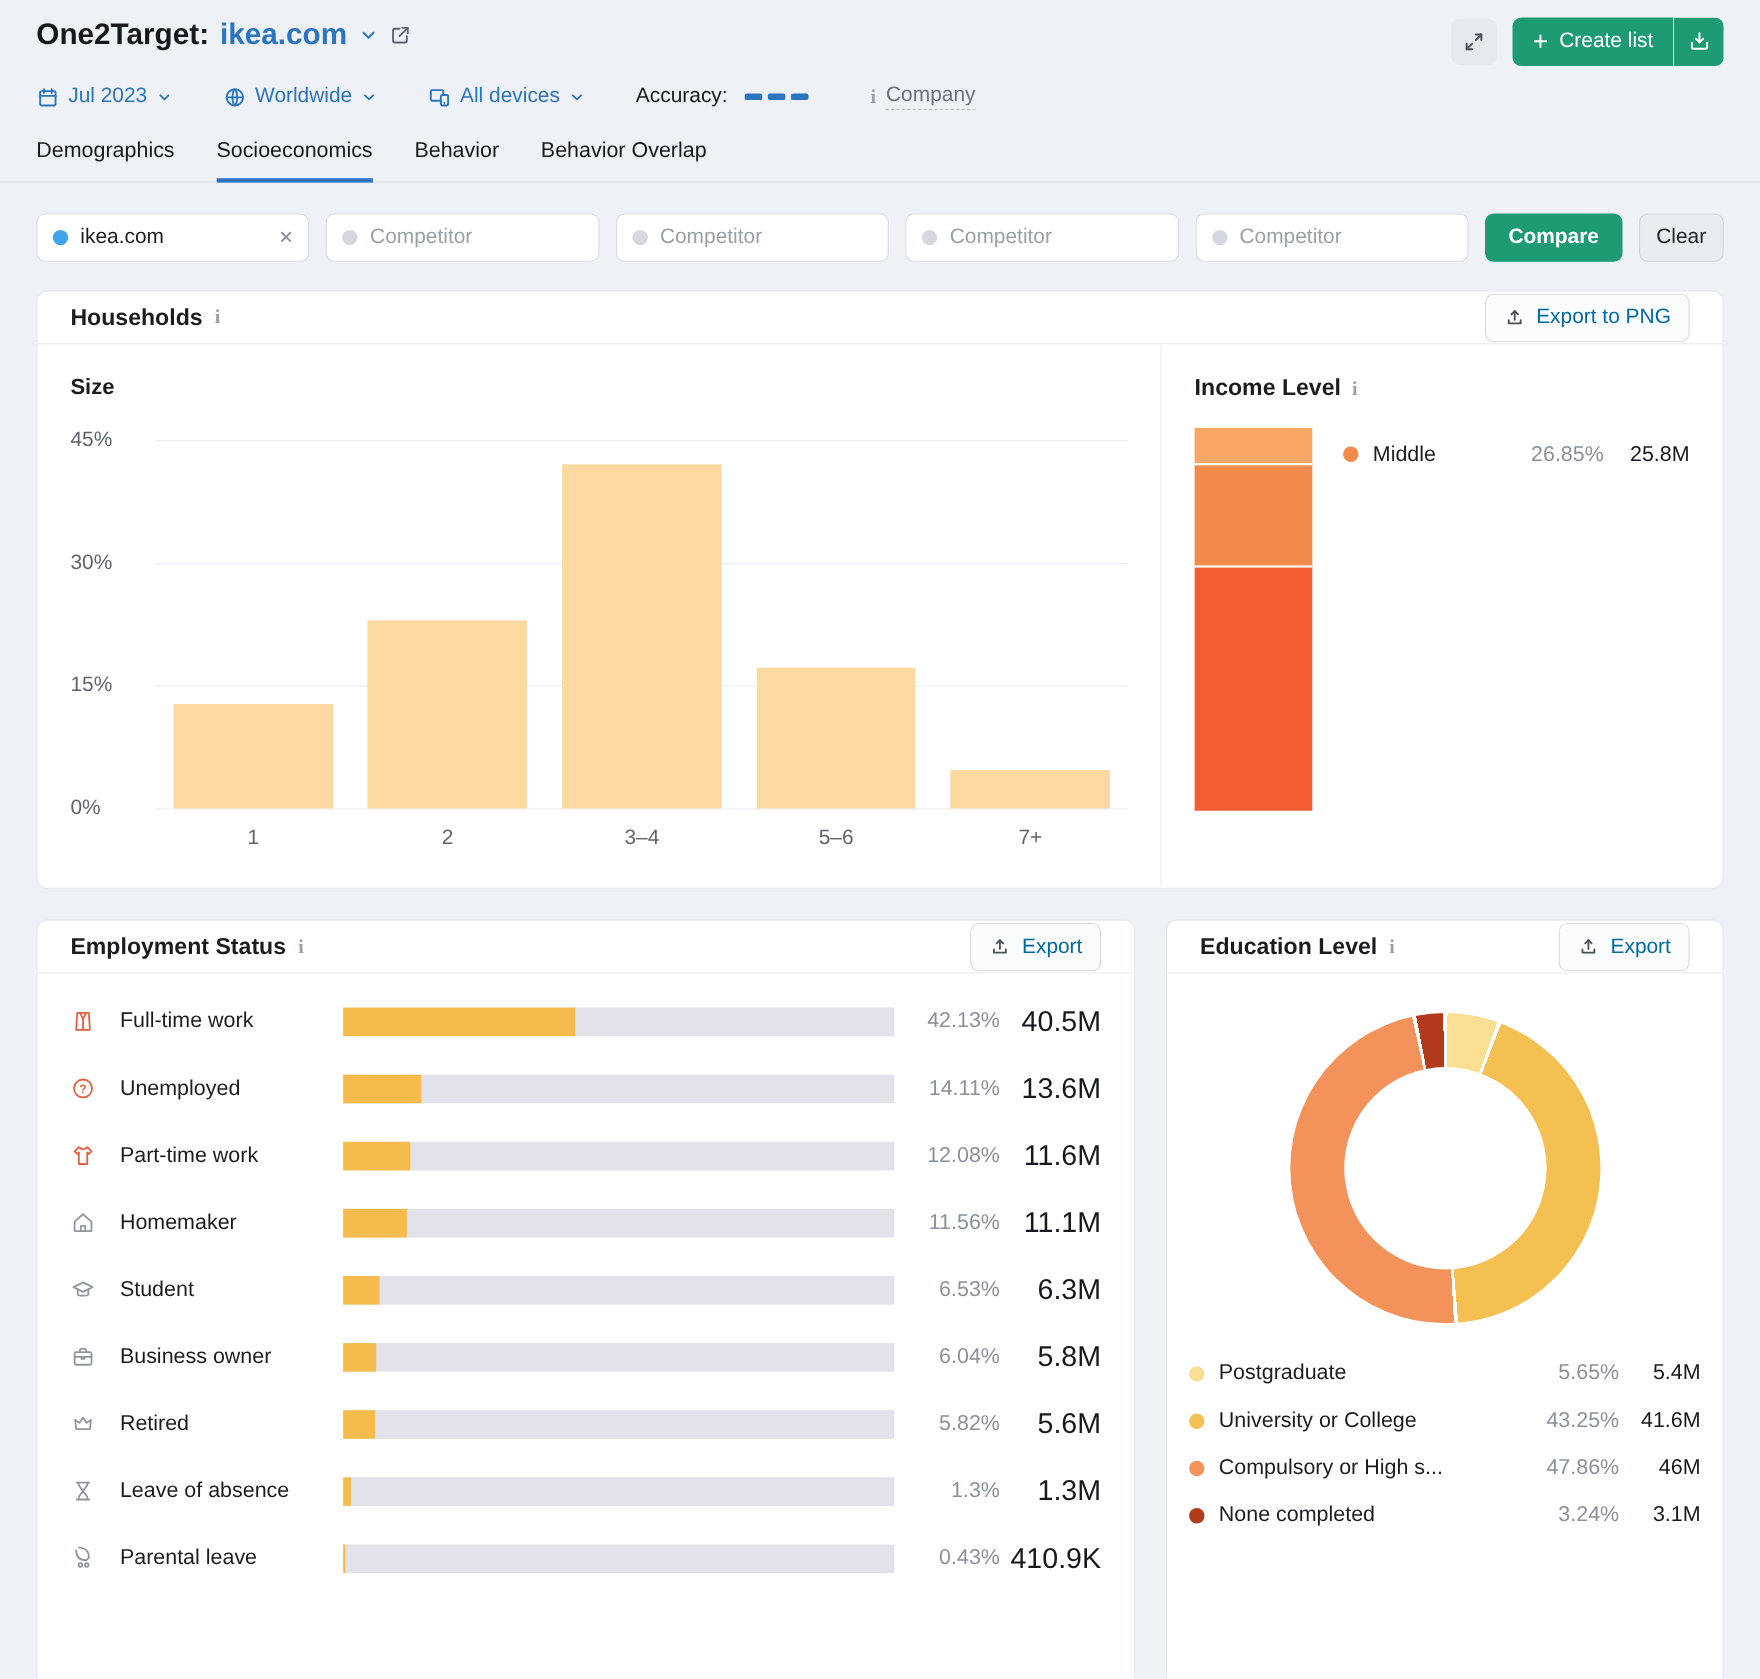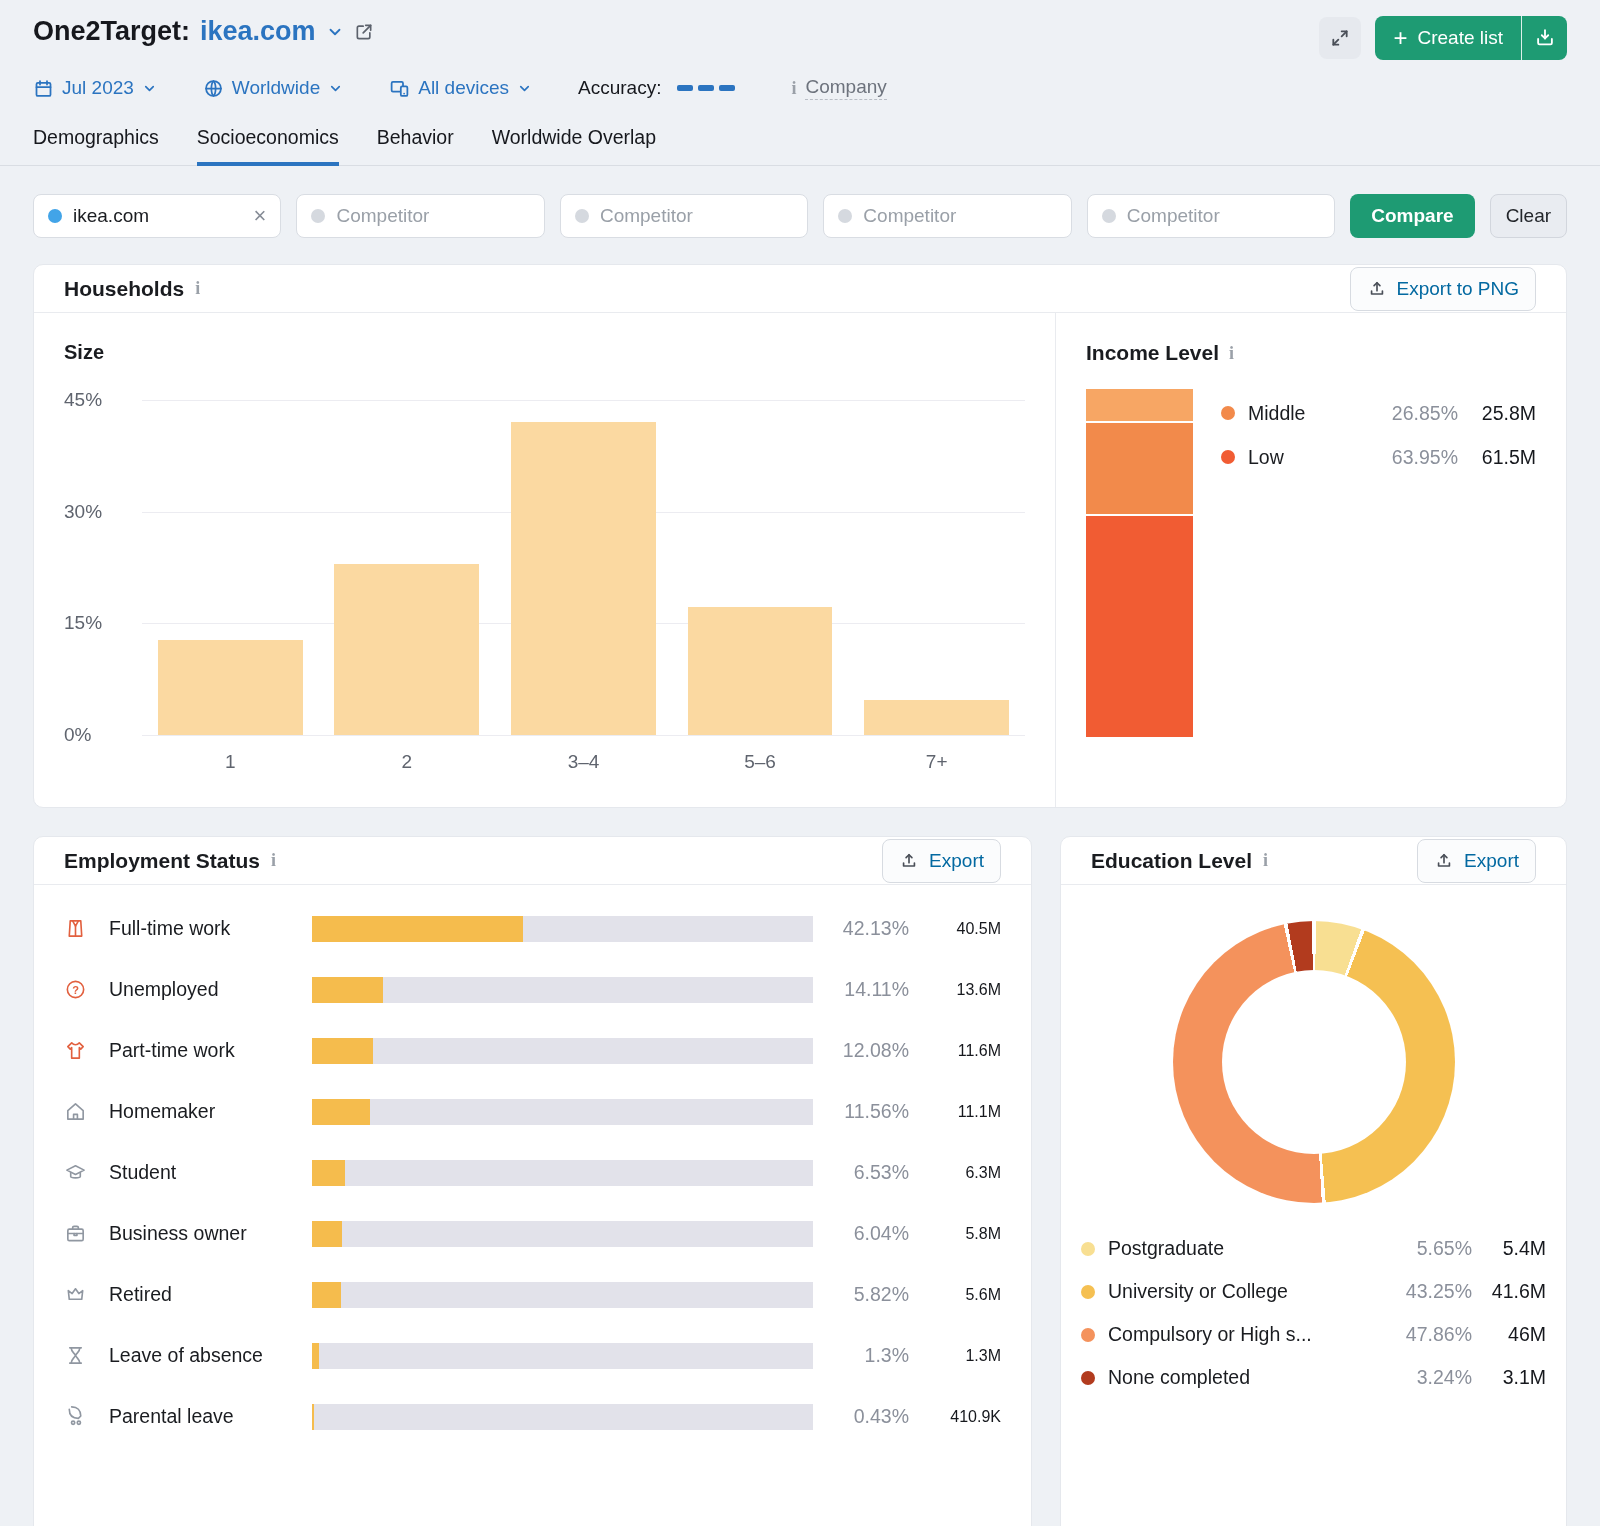--- a/index.html
+++ b/index.html
@@ -87,21 +87,21 @@
   .bottom-grid { display:grid; grid-template-columns:1fr 507px; gap:28px; margin:28px 33px 0; height:720px; }
 
   .emp-rows { padding:13px 30px 0; }
   .emp-row { display:grid; grid-template-columns:45px 203px 1fr 96px 92px; align-items:center; height:61px; }
   .emp-icon { display:flex; color:var(--icon-gray); }
   .emp-icon.icon-orange { color:var(--icon-orange); }
   .emp-label { font-size:19.5px; }
   .emp-bar { height:26px; background:var(--bar-track); }
   .emp-fill { display:block; height:100%; background:var(--bar-yellow); }
   .emp-pct { text-align:right; color:#8b909b; font-size:19.5px; }
-  .emp-val { text-align:right; font-size:16px; font-weight:500; color:#16181d; }
+  .emp-val { text-align:right; font-size:26px; font-weight:500; color:#16181d; }
 
   .donut-wrap { display:flex; justify-content:center; margin-top:36px; }
   .donut { width:282px; height:282px; border-radius:50%; position:relative; }
   .donut::after { content:""; position:absolute; inset:49px; background:#fff; border-radius:50%; }
   .edu-legend { padding:24px 20px 0; }
   .edu-legend .legend-row { grid-template-columns:27px 1fr 104px 74px; height:43px; }
 </style>
 </head>
 <body>
 
@@ -208,21 +208,21 @@
     <div class="company">
       <span class="info-i">i</span>
       <span class="company-label">Company</span>
     </div>
   </div>
 
   <nav class="tabs">
     <div class="tab">Demographics</div>
     <div class="tab active">Socioeconomics</div>
     <div class="tab">Behavior</div>
-    <div class="tab">Worldwide Overlap</div>
+    <div class="tab">Behavior Overlap</div>
   </nav>
 </header>
 
 <div class="compare-row">
   <div class="domain-input">
     <span class="dot dot-main"></span>
     <span>ikea.com</span>
     <button class="chip-close">×</button>
   </div>
   <div class="domain-input">
@@ -316,26 +316,20 @@
               <div style="height: 26.85%; background: rgb(242, 138, 75); border-top: 2px solid rgb(255, 255, 255);"></div>
               <div style="height: 63.95%; background: rgb(241, 92, 51); border-top: 2px solid rgb(255, 255, 255);"></div>
             </div>
           <div class="income-legend">
             <div class="legend-row">
               <span class="legend-dot income-dot" style="background: rgb(242, 138, 75);"></span>
               <span>Middle</span>
               <span class="legend-pct">26.85%</span>
               <span class="legend-val">25.8M</span>
             </div>
-            <div class="legend-row">
-              <span class="legend-dot income-dot" style="background: rgb(241, 92, 51);"></span>
-              <span>Low</span>
-              <span class="legend-pct">63.95%</span>
-              <span class="legend-val">61.5M</span>
-            </div>
           </div>
         </div>
       </div>
     </div>
   </section>
 
   <div class="bottom-grid">
     <section class="card">
       <div class="card-header">
         <span class="card-title">Employment Status</span>

